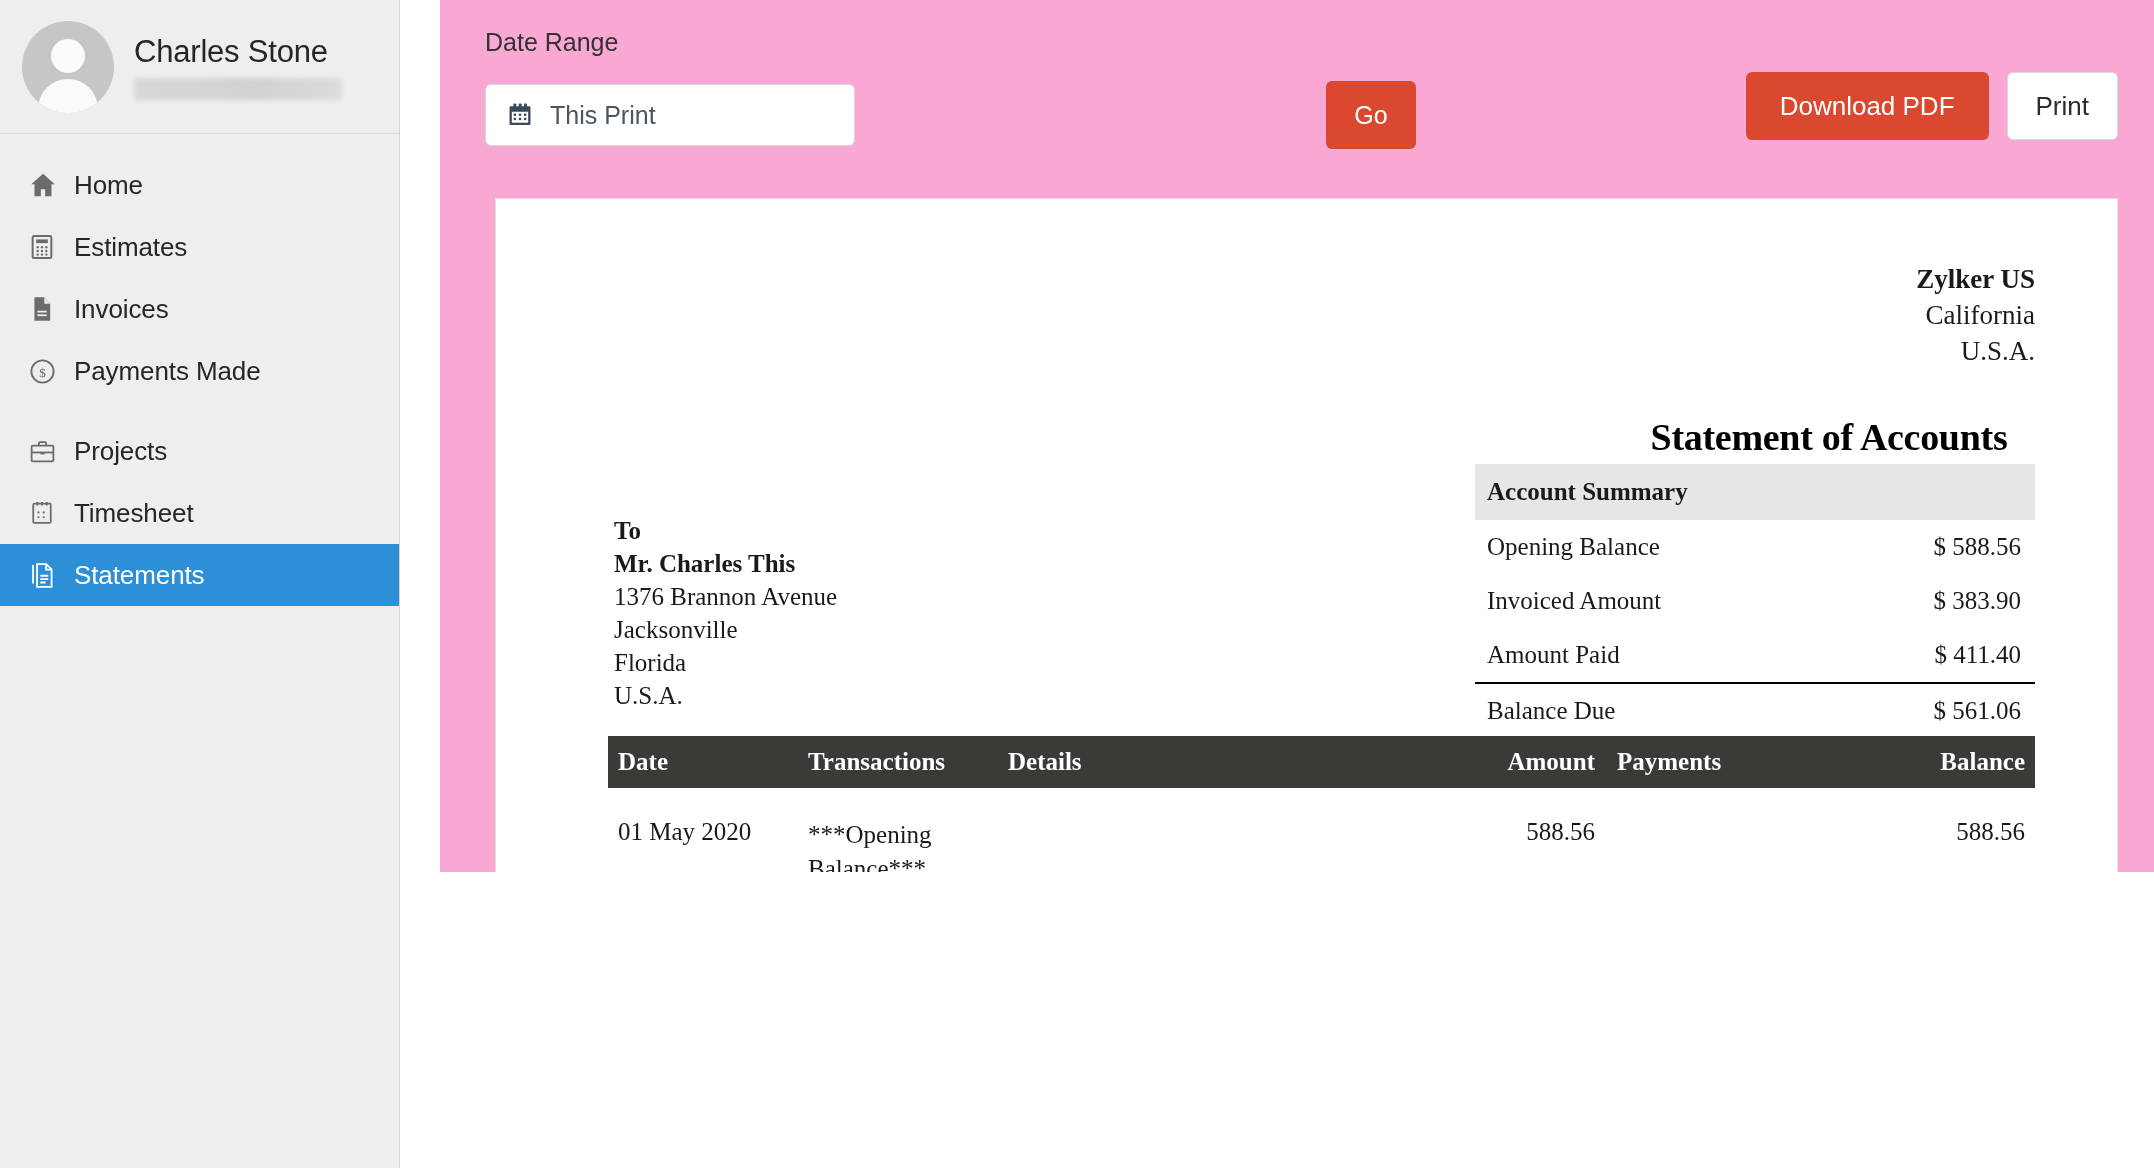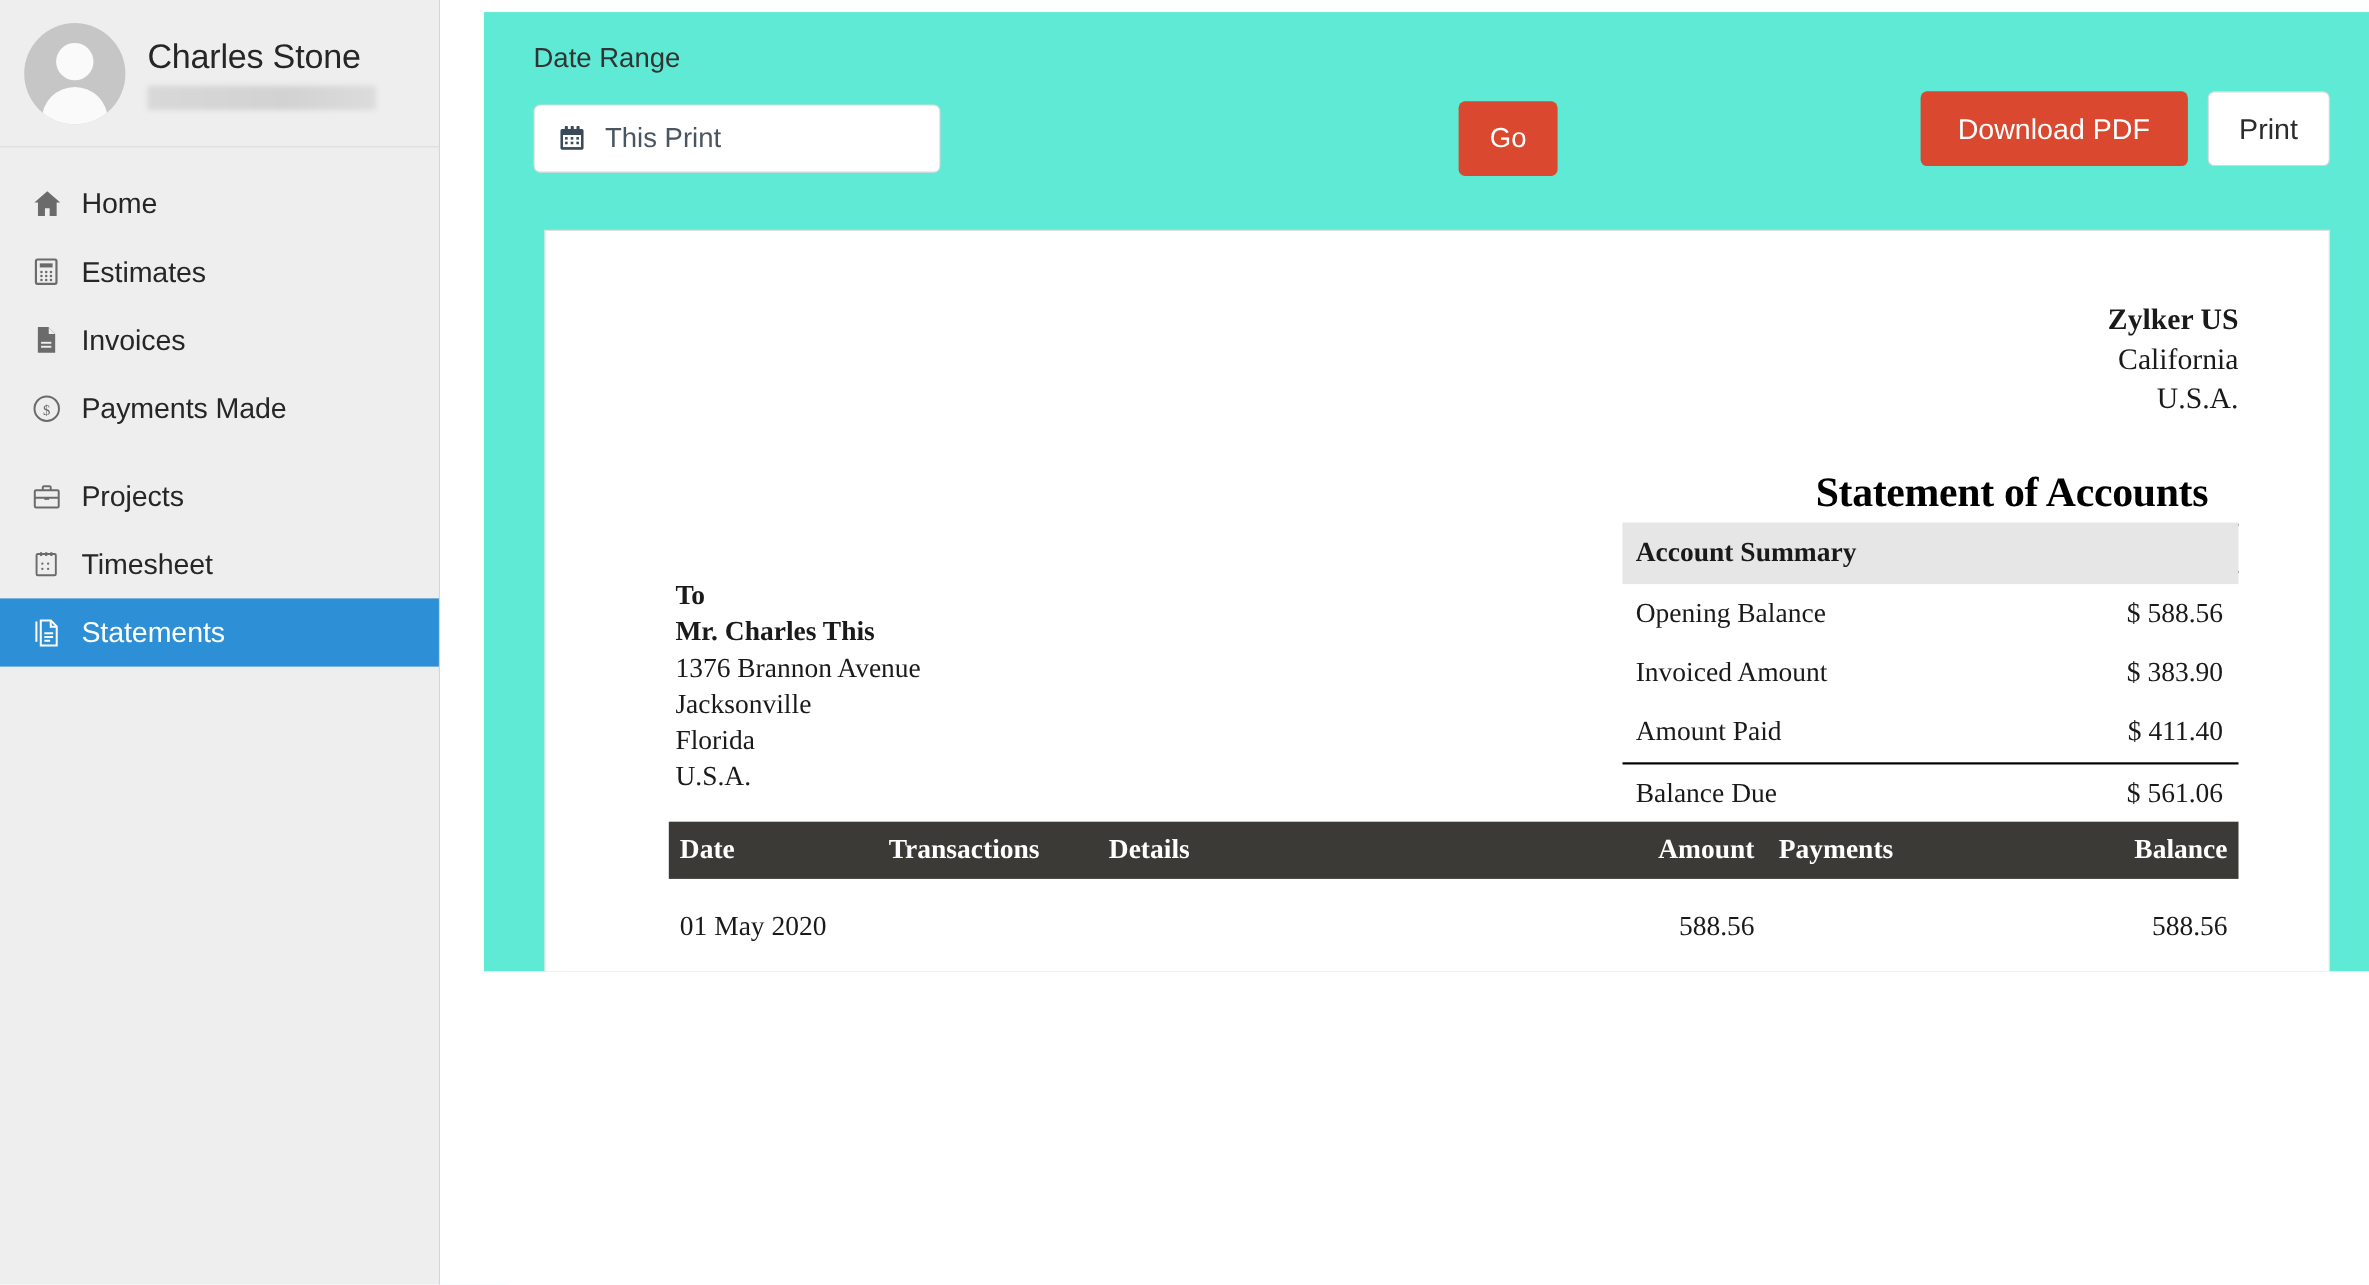--- a/index.html
+++ b/index.html
@@ -88,24 +88,23 @@
     letter-spacing: -0.1px;
   }
   .sb-item.active { background: #2d8fd5; }
   .sb-item.active .lbl { color: #ffffff; }
   .sb-item.active .ico { color: #ffffff; }
 
   
   .main {
     flex: 1 1 auto;
     position: relative;
-    background: #5eead4;
+    background: #f9a8d4;
     height: 872px;
     overflow: hidden;
-    margin-top: 11px;
   }
   .toolbar { position: relative; height: 160px; }
   .dr-label {
     position: absolute;
     left: 45px; top: 28px;
     font-size: 25px;
     color: #333;
   }
   .dr-input {
     position: absolute;
@@ -469,20 +468,21 @@
             <div class="c-date">Date</div>
             <div class="c-trans">Transactions</div>
             <div class="c-det">Details</div>
             <div class="c-amt">Amount</div>
             <div class="c-pay">Payments</div>
             <div class="c-bal">Balance</div>
           </div>
 
           <div class="txn-row">
             <div class="c-date">01 May 2020</div>
+            <div class="c-trans">***Opening Balance***</div>
             <div class="c-det"></div>
             <div class="c-amt">588.56</div>
             <div class="c-pay"></div>
             <div class="c-bal">588.56</div>
           </div>
 
           <div class="txn-row alt">
             <div class="c-date"></div>
             <div class="c-trans"></div>
             <div class="c-det"></div>

